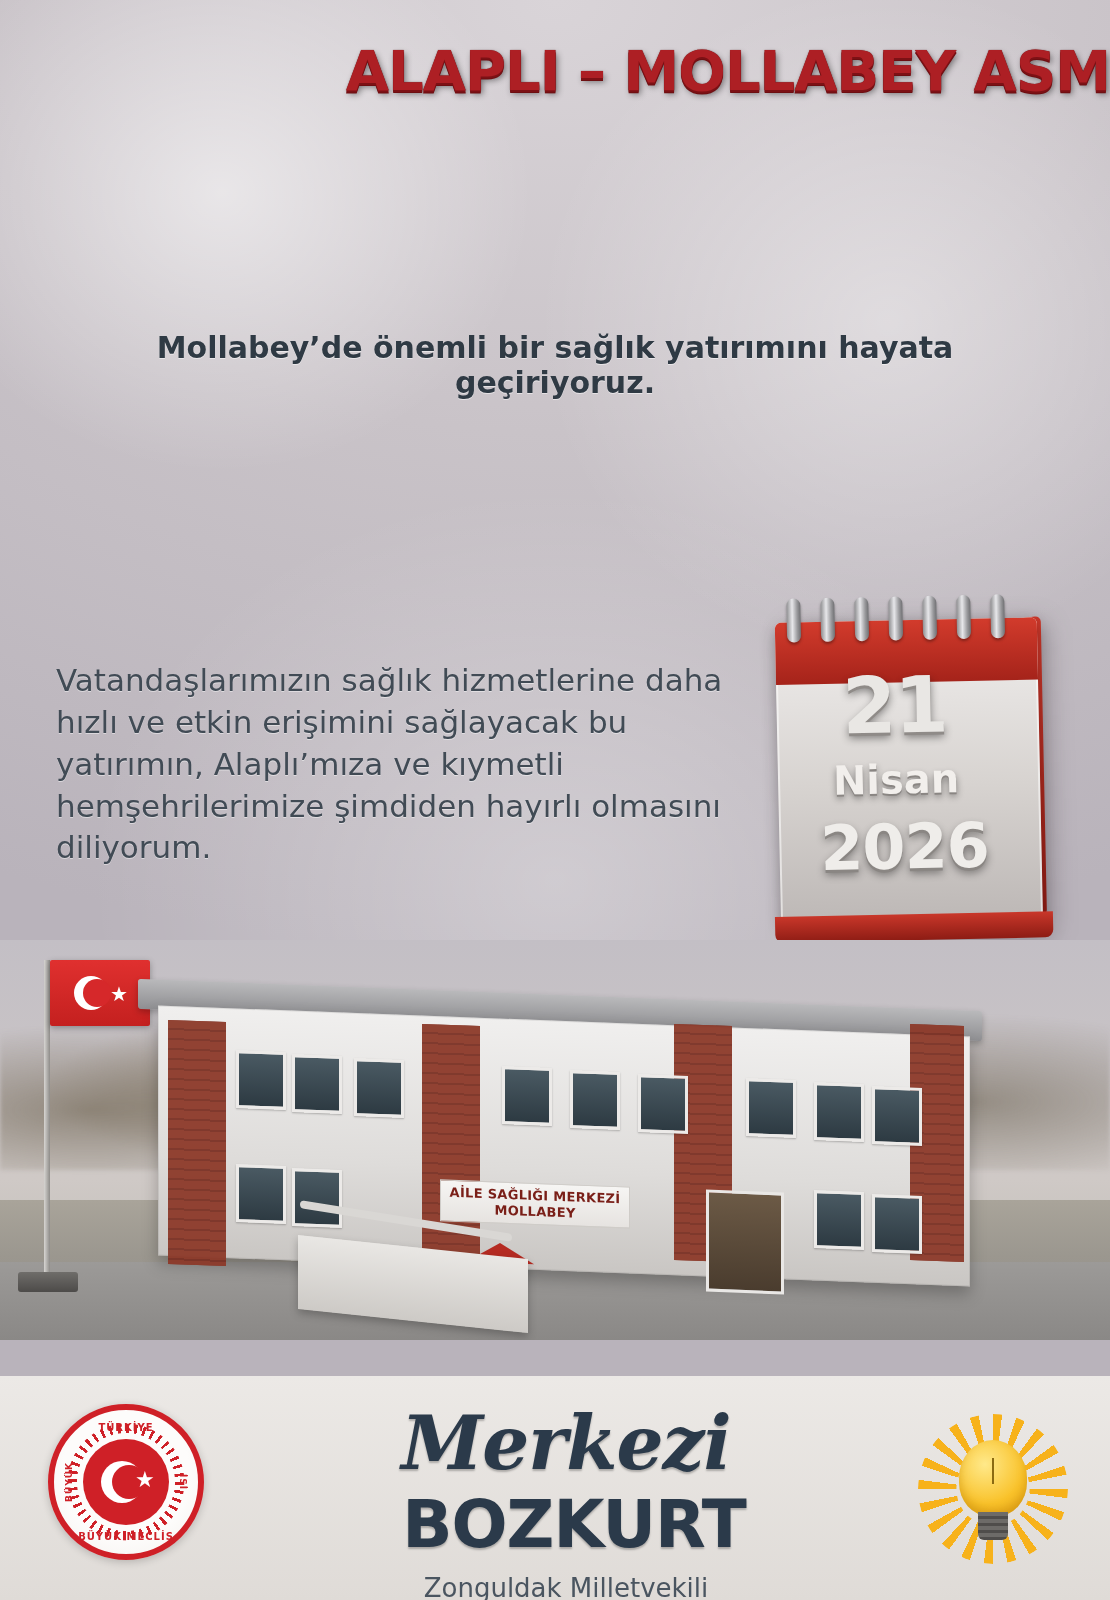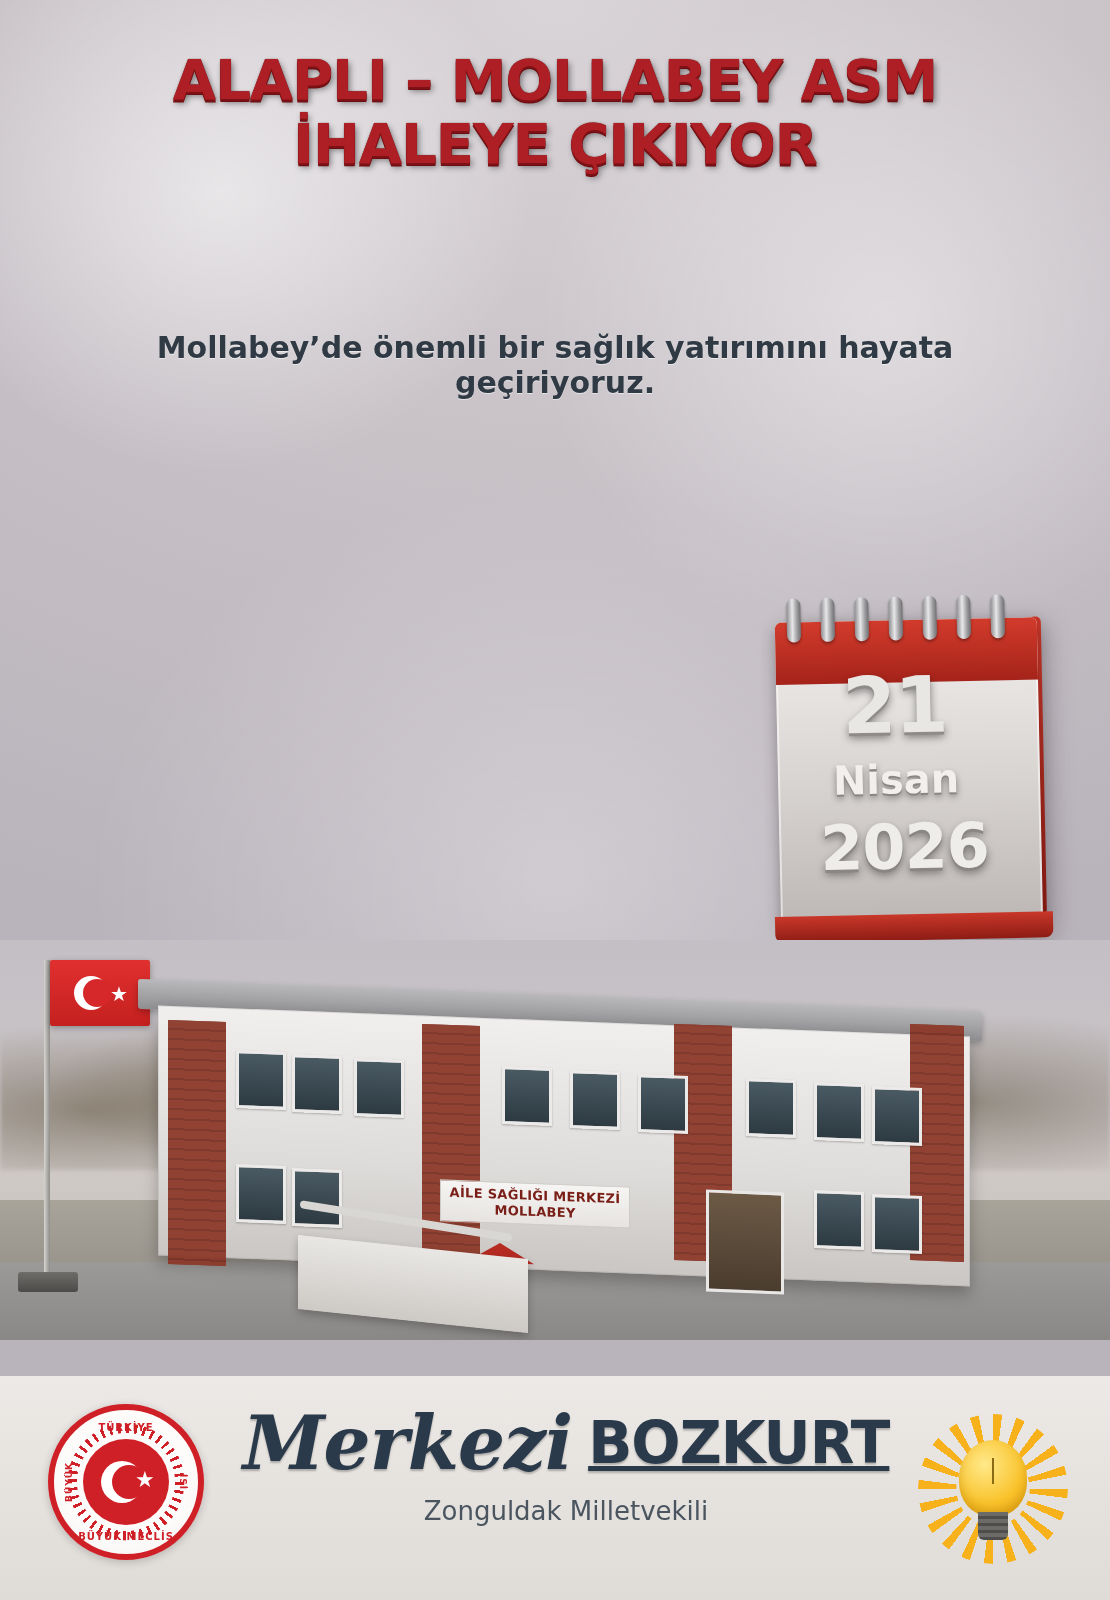--- a/index.html
+++ b/index.html
@@ -19,21 +19,21 @@
     position:absolute;inset:0;
     background:
       radial-gradient(40% 25% at 20% 12%, rgba(255,255,255,.55), rgba(255,255,255,0) 70%),
       radial-gradient(45% 30% at 80% 20%, rgba(255,255,255,.40), rgba(255,255,255,0) 70%),
       radial-gradient(60% 35% at 50% 55%, rgba(255,255,255,.30), rgba(255,255,255,0) 70%);
     pointer-events:none;
   }
 
   
   .headline{
-    position:absolute;left:0;right:0;top:52px;text-align:center;
+    position:absolute;left:0;right:0;top:43px;text-align:right;
     font-weight:900;letter-spacing:.2px;line-height:1.0;
     color:#b02024;
     -webkit-text-stroke:0px;
   }
   .hl1,.hl2,.hl3{
     display:block;
     font-family:"DejaVu Sans", sans-serif;
     font-weight:900;
     color:#ad1f24;
     text-shadow:
@@ -289,24 +289,23 @@
   }
   .name-first{
     display:inline-block;
     font-family:"DejaVu Serif", serif;font-style:italic;font-weight:700;
     font-size:74px;color:#2b3a4a;letter-spacing:-1px;
     text-shadow:0 2px 2px rgba(0,0,0,.25);
     vertical-align:middle;
   }
   .name-last{
     display:inline-block;
-    font-size:58px;font-weight:900;color:#2b3a4a;letter-spacing:-1px;
+    font-size:66px;font-weight:900;color:#2b3a4a;letter-spacing:-1px;
     text-shadow:0 2px 2px rgba(0,0,0,.25);margin-left:16px;
     vertical-align:middle;
-    text-decoration:underline;
   }
   .name-title{
     margin-top:10px;font-size:26px;color:#4a5560;font-weight:500;
   }
   .akp-bulb{
     position:absolute;right:42px;top:38px;width:150px;height:150px;
   }
   .rays{
     position:absolute;inset:0;border-radius:50%;
     background:repeating-conic-gradient(#f7b21b 0deg 7deg, rgba(0,0,0,0) 7deg 18deg);
@@ -330,25 +329,25 @@
   }
 </style>
 </head>
 <body>
 
 <div class="poster">
   <div class="bg-haze"></div>
 
   <div class="headline">
     <span class="hl1">ALAPLI – MOLLABEY ASM</span>
-    <span class="hl3">İHALEYE ÇIKIYOR</span>
   </div>
 
   <div class="subhead">Mollabey’de önemli bir sağlık yatırımını hayata geçiriyoruz.</div>
 
+  <div class="para para2">Vatandaşlarımızın sağlık hizmetlerine daha hızlı ve etkin erişimini sağlayacak bu yatırımın, Alaplı’mıza ve kıymetli hemşehrilerimize şimdiden hayırlı olmasını diliyorum.</div>
 
   <div class="calendar">
     <div class="cal-shadow"></div>
     <div class="cal-red-side"></div>
     <div class="cal-body"></div>
     <div class="cal-red-top"></div>
     <div class="cal-foot"></div>
     <div class="rings">
       <div class="ring" style="left:6px"></div>
       <div class="ring" style="left:40px"></div>

